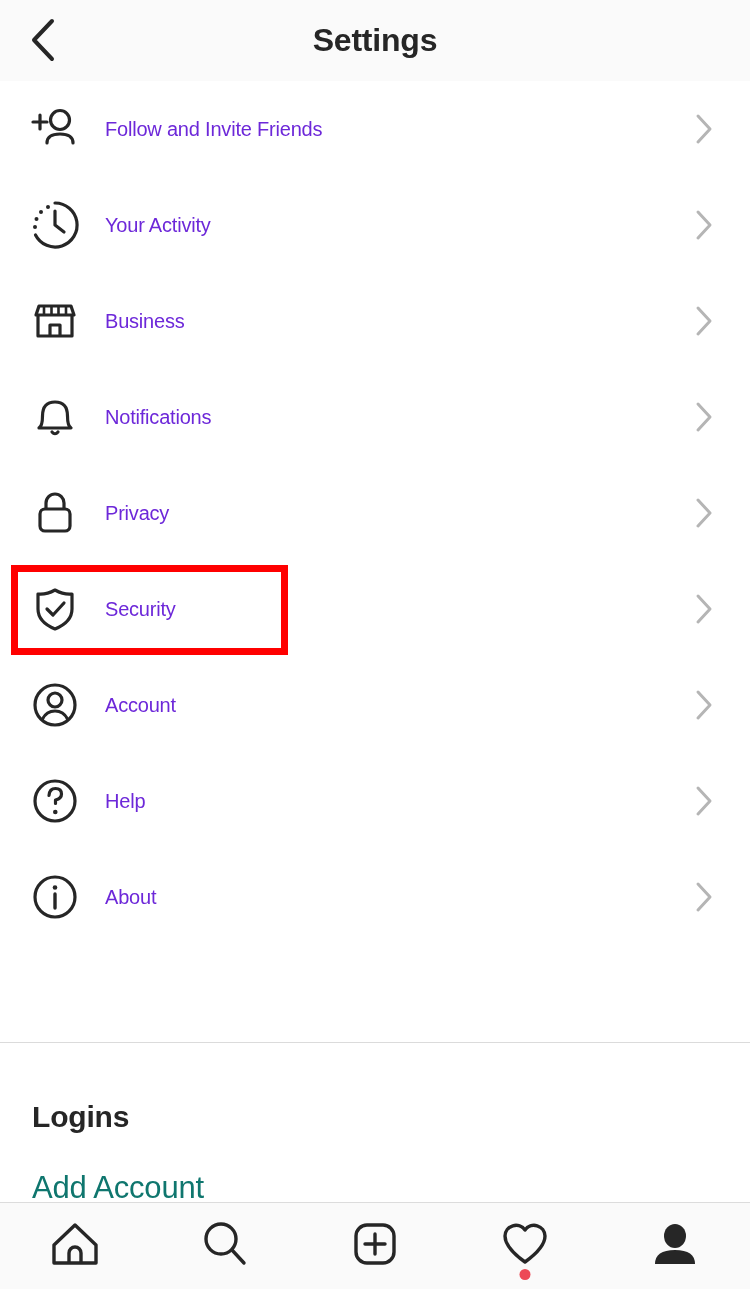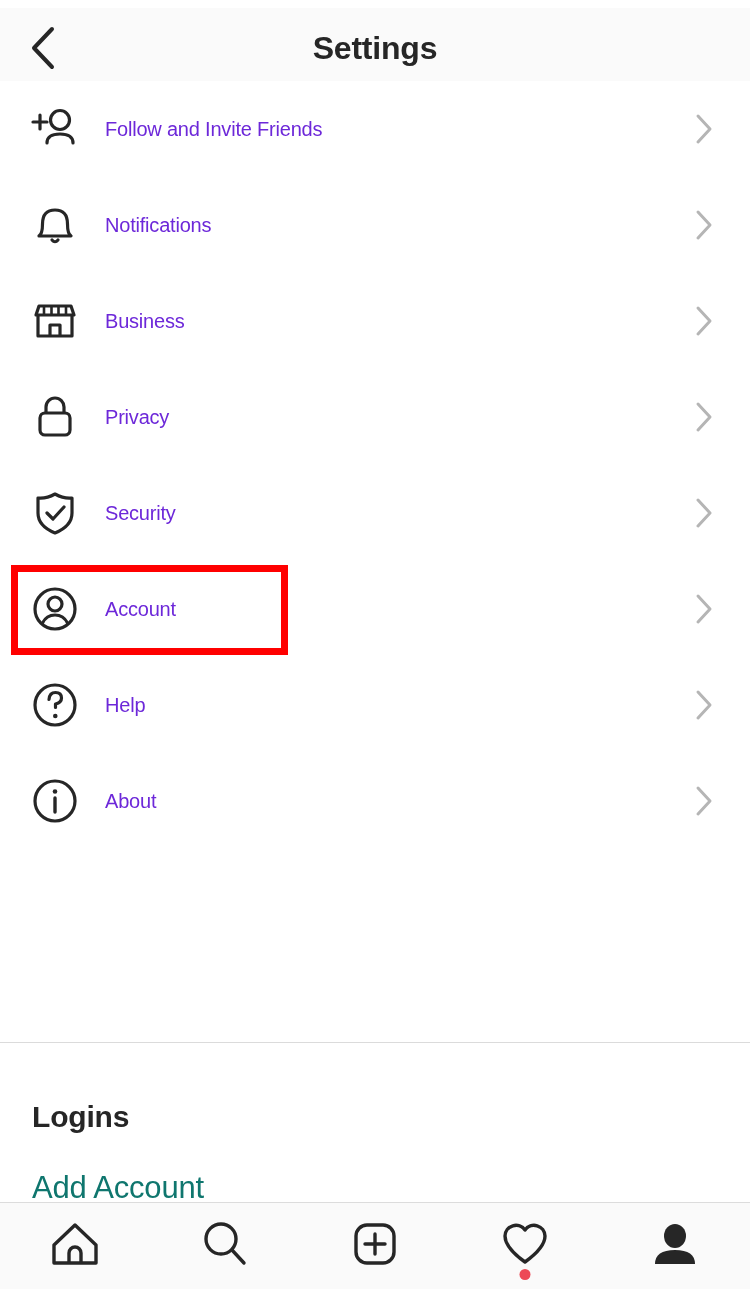--- a/index.html
+++ b/index.html
@@ -15,21 +15,21 @@
     position: relative;
     width: 750px;
     height: 1289px;
     overflow: hidden;
     background: #ffffff;
   }
 
   
   .header {
     position: absolute;
-    top: 8px; left: 0;
+    top: 0; left: 0;
     width: 750px;
     height: 82px;
     background: #fafafa;
     border-bottom: 1px solid #dcdcdc;
     box-sizing: border-box;
   }
   .back-btn {
     position: absolute;
     left: 10px; top: 6px;
     width: 66px; height: 68px;
@@ -198,46 +198,64 @@
         </svg>
       </span>
       <span class="row-label">Follow and Invite Friends</span>
       <span class="row-chev">
         <svg width="20" height="32" viewBox="0 0 20 32">
           <polyline points="4,3 16,16 4,29" fill="none" stroke="#b5b5b5" stroke-width="3" stroke-linecap="round" stroke-linejoin="round"></polyline>
         </svg>
       </span>
     </div>
 
-
-    <div class="row">
-      <span class="row-icon">
-        <svg width="56" height="56" viewBox="0 0 56 56">
-          <path d="M12 39 q3.5 -2 3.5 -12 q0 -14 12.5 -14 q12.5 0 12.5 14 q0 10 3.5 12 z" fill="none" stroke="#262626" stroke-width="3.2" stroke-linejoin="round"></path>
-          <path d="M25 43 q3 3.5 6 0" fill="none" stroke="#262626" stroke-width="3.2" stroke-linecap="round"></path>
-        </svg>
-      </span>
-      <span class="row-label">Notifications</span>
+    <div class="row">
+      <span class="row-icon">
+        <svg width="56" height="56" viewBox="0 0 56 56">
+          <path d="M28 6 a22 22 0 1 1 -19.5 32" fill="none" stroke="#262626" stroke-width="3.2" stroke-linecap="round"></path>
+          <circle cx="8" cy="30" r="2" fill="#262626"></circle>
+          <circle cx="9.5" cy="22" r="2" fill="#262626"></circle>
+          <circle cx="14" cy="15" r="2" fill="#262626"></circle>
+          <circle cx="21" cy="10" r="2" fill="#262626"></circle>
+          <polyline points="28,14 28,28 37,35" fill="none" stroke="#262626" stroke-width="3.2" stroke-linecap="round" stroke-linejoin="round"></polyline>
+        </svg>
+      </span>
+      <span class="row-label">Your Activity</span>
       <span class="row-chev">
         <svg width="20" height="32" viewBox="0 0 20 32">
           <polyline points="4,3 16,16 4,29" fill="none" stroke="#b5b5b5" stroke-width="3" stroke-linecap="round" stroke-linejoin="round"></polyline>
         </svg>
       </span>
     </div>
 
     <div class="row">
       <span class="row-icon">
         <svg width="56" height="56" viewBox="0 0 56 56">
           <path d="M9 22 l3 -9 h32 l3 9 z" fill="none" stroke="#262626" stroke-width="3.2" stroke-linejoin="round"></path>
           <path d="M11 22 v21 h34 v-21" fill="none" stroke="#262626" stroke-width="3.2" stroke-linejoin="round"></path>
           <path d="M17 13 v9 M24.5 13 v9 M31.5 13 v9 M39 13 v9" fill="none" stroke="#262626" stroke-width="2.6"></path>
           <path d="M23 43 v-11 h10 v11" fill="none" stroke="#262626" stroke-width="3.2" stroke-linejoin="round"></path>
         </svg>
       </span>
       <span class="row-label">Business</span>
+      <span class="row-chev">
+        <svg width="20" height="32" viewBox="0 0 20 32">
+          <polyline points="4,3 16,16 4,29" fill="none" stroke="#b5b5b5" stroke-width="3" stroke-linecap="round" stroke-linejoin="round"></polyline>
+        </svg>
+      </span>
+    </div>
+
+    <div class="row">
+      <span class="row-icon">
+        <svg width="56" height="56" viewBox="0 0 56 56">
+          <path d="M12 39 q3.5 -2 3.5 -12 q0 -14 12.5 -14 q12.5 0 12.5 14 q0 10 3.5 12 z" fill="none" stroke="#262626" stroke-width="3.2" stroke-linejoin="round"></path>
+          <path d="M25 43 q3 3.5 6 0" fill="none" stroke="#262626" stroke-width="3.2" stroke-linecap="round"></path>
+        </svg>
+      </span>
+      <span class="row-label">Notifications</span>
       <span class="row-chev">
         <svg width="20" height="32" viewBox="0 0 20 32">
           <polyline points="4,3 16,16 4,29" fill="none" stroke="#b5b5b5" stroke-width="3" stroke-linecap="round" stroke-linejoin="round"></polyline>
         </svg>
       </span>
     </div>
 
     <div class="row">
       <span class="row-icon">
         <svg width="56" height="56" viewBox="0 0 56 56">

